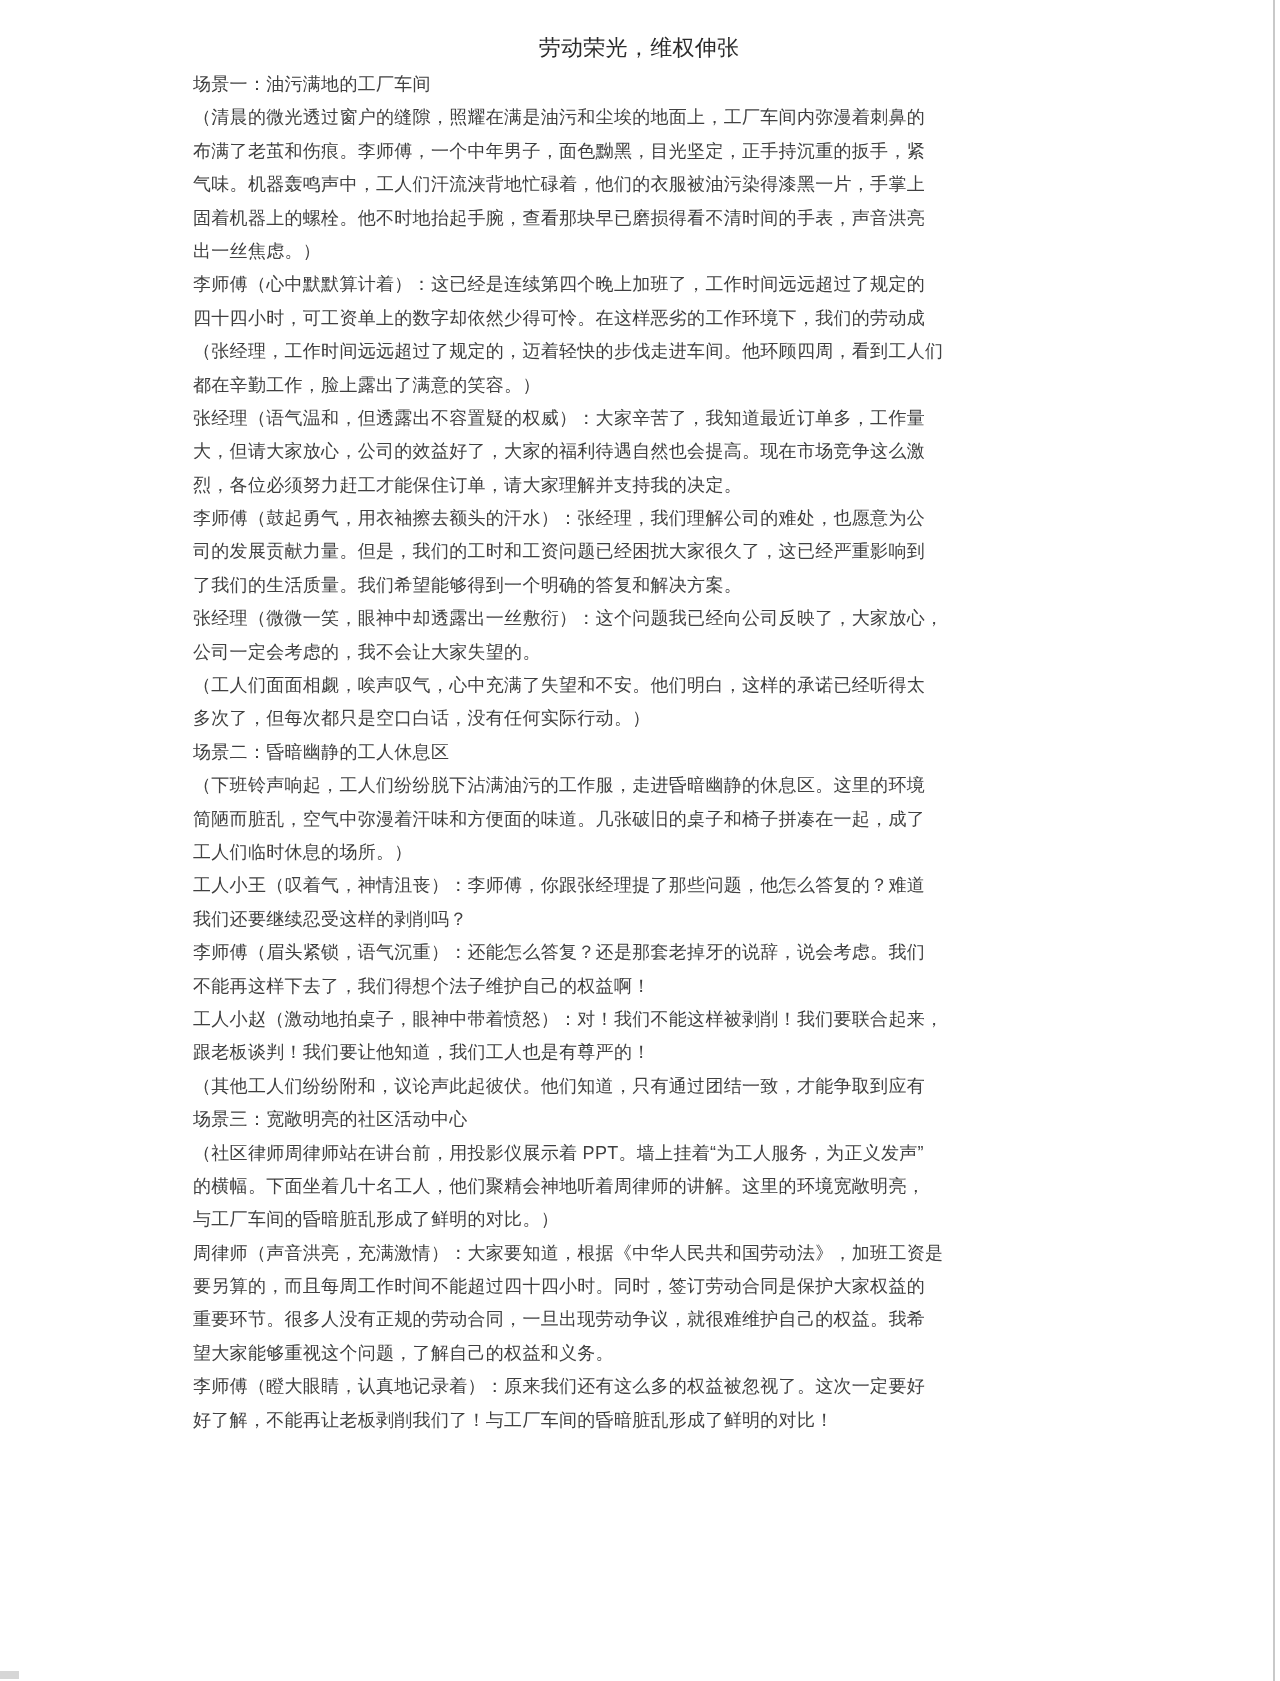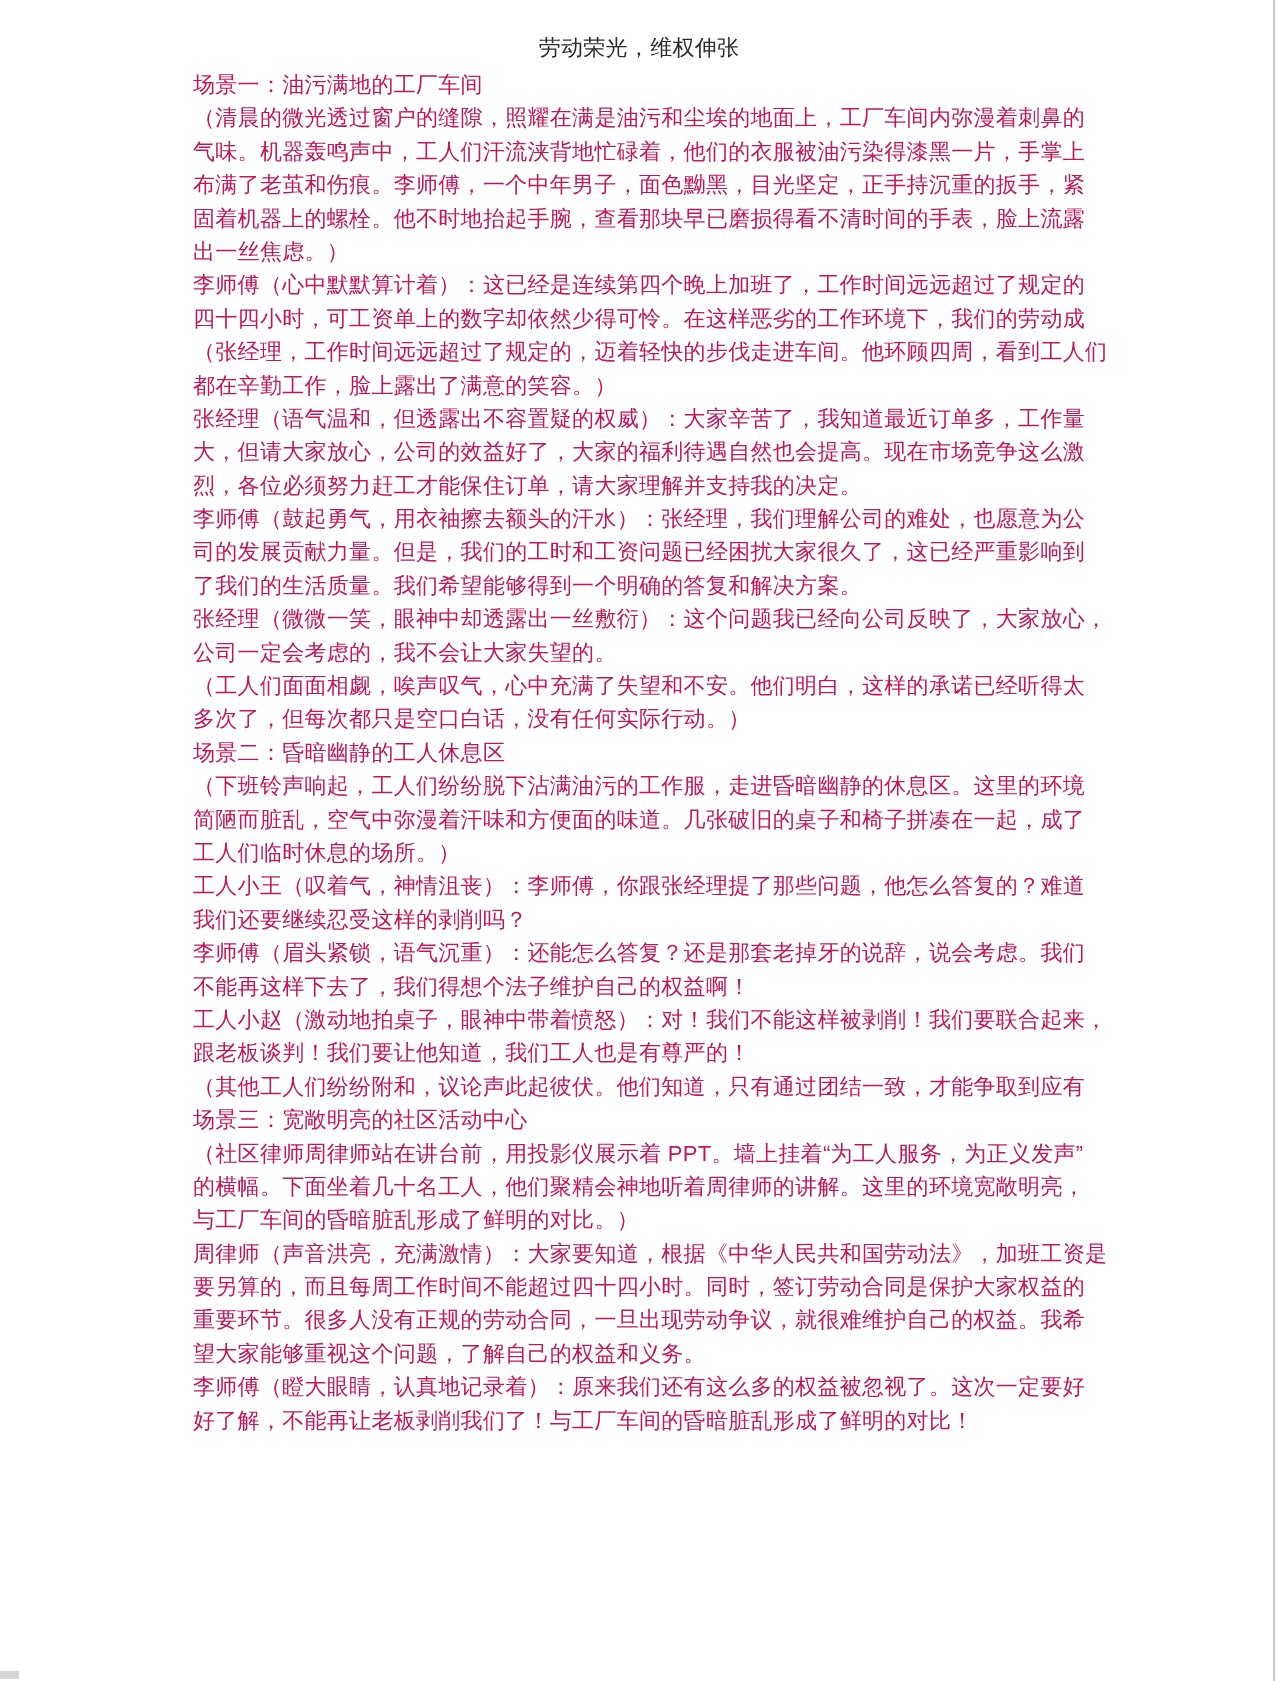--- a/index.html
+++ b/index.html
@@ -30,26 +30,26 @@
     white-space: nowrap;
     color: #2b2b2b;
   }
   .lines {
     position: absolute;
     top: 68px;
     left: 193px;
     width: 900px;
   }
   .lines .line {
-    font-size: 22px;
+    font-size: 18px;
     line-height: 33.4px;
     height: 33.4px;
     letter-spacing: 0.3px;
     white-space: nowrap;
-    color: #be185d;
+    color: #404040;
   }
   .scan-line {
     position: absolute;
     top: 0;
     left: 1273px;
     width: 2px;
     height: 1681px;
     background: #c9c9c9;
   }
   .corner-mark {
@@ -62,23 +62,23 @@
   }
 </style>
 </head>
 <body>
 
 <div class="page">
   <div class="title">劳动荣光，维权伸张</div>
   <div class="lines">
       <div class="line">场景一：油污满地的工厂车间</div>
       <div class="line">（清晨的微光透过窗户的缝隙，照耀在满是油污和尘埃的地面上，工厂车间内弥漫着刺鼻的</div>
+      <div class="line">布满了老茧和伤痕。李师傅，一个中年男子，面色黝黑，目光坚定，正手持沉重的扳手，紧</div>
       <div class="line">气味。机器轰鸣声中，工人们汗流浃背地忙碌着，他们的衣服被油污染得漆黑一片，手掌上</div>
-      <div class="line">布满了老茧和伤痕。李师傅，一个中年男子，面色黝黑，目光坚定，正手持沉重的扳手，紧</div>
-      <div class="line">固着机器上的螺栓。他不时地抬起手腕，查看那块早已磨损得看不清时间的手表，脸上流露</div>
+      <div class="line">固着机器上的螺栓。他不时地抬起手腕，查看那块早已磨损得看不清时间的手表，声音洪亮</div>
       <div class="line">出一丝焦虑。）</div>
       <div class="line">李师傅（心中默默算计着）：这已经是连续第四个晚上加班了，工作时间远远超过了规定的</div>
       <div class="line">四十四小时，可工资单上的数字却依然少得可怜。在这样恶劣的工作环境下，我们的劳动成</div>
       <div class="line">（张经理，工作时间远远超过了规定的，迈着轻快的步伐走进车间。他环顾四周，看到工人们</div>
       <div class="line">都在辛勤工作，脸上露出了满意的笑容。）</div>
       <div class="line">张经理（语气温和，但透露出不容置疑的权威）：大家辛苦了，我知道最近订单多，工作量</div>
       <div class="line">大，但请大家放心，公司的效益好了，大家的福利待遇自然也会提高。现在市场竞争这么激</div>
       <div class="line">烈，各位必须努力赶工才能保住订单，请大家理解并支持我的决定。</div>
       <div class="line">李师傅（鼓起勇气，用衣袖擦去额头的汗水）：张经理，我们理解公司的难处，也愿意为公</div>
       <div class="line">司的发展贡献力量。但是，我们的工时和工资问题已经困扰大家很久了，这已经严重影响到</div>

